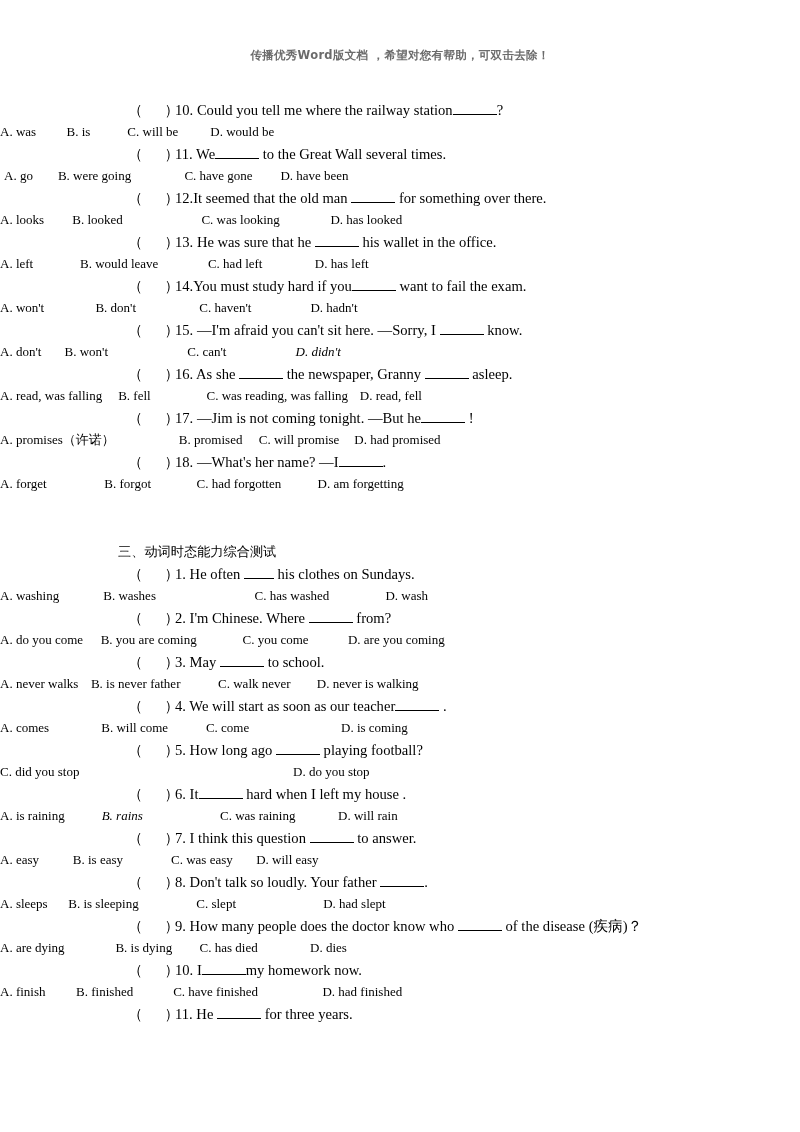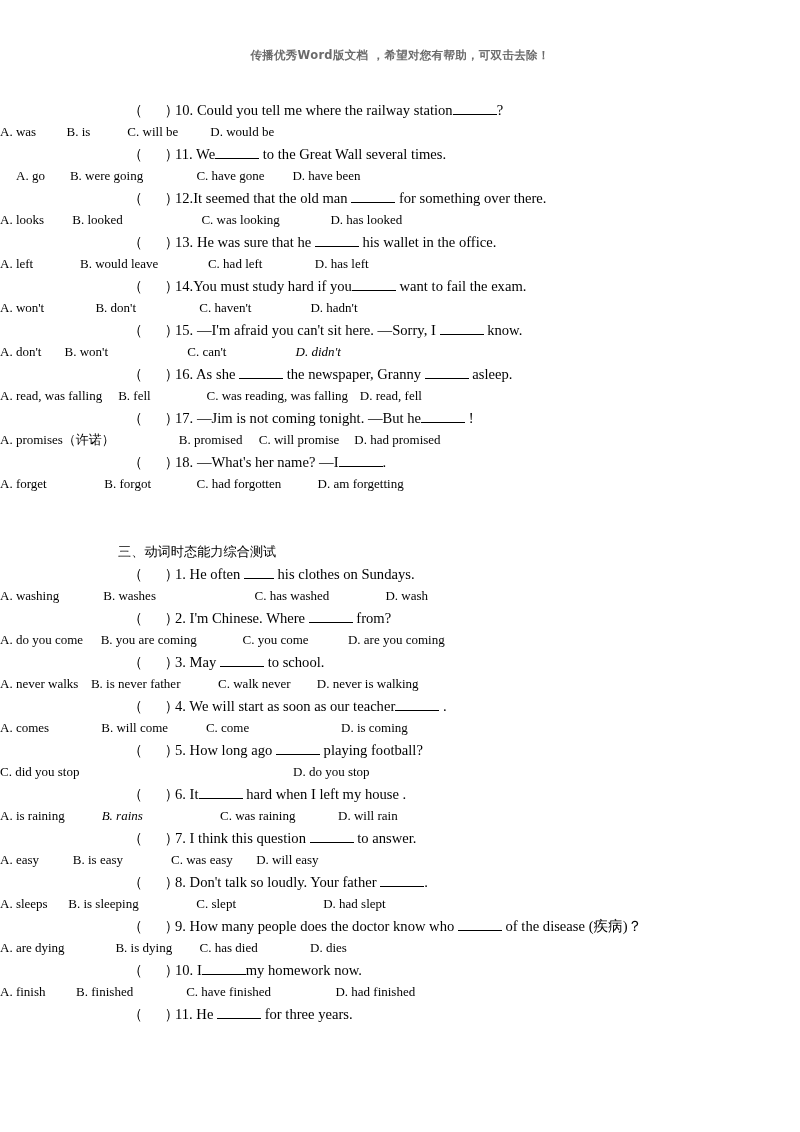--- a/index.html
+++ b/index.html
@@ -101,21 +101,21 @@
 
   <div class="watermark">传播优秀Word版文档 ，希望对您有帮助，可双击去除！</div>
 
   <div class="content" id="content-root">
       <div class="qblock">
         <div class="stem"><span class="paren"><span class="lp">（</span><span class="rp">）</span></span><span>10. Could you tell me where the railway station</span><span class="blank b-md"></span><span>?</span></div>
         <div class="opts"><span class="opt" style="margin-left: 0px;">A. was</span><span class="opt" style="margin-left: 30.4px;">B. is</span><span class="opt" style="margin-left: 37px;">C. will be</span><span class="opt" style="margin-left: 32px;">D. would be</span></div>
       </div>
       <div class="qblock">
         <div class="stem"><span class="paren"><span class="lp">（</span><span class="rp">）</span></span><span>11. We</span><span class="blank b-md"></span><span> to the Great Wall several times.</span></div>
-        <div class="opts"><span class="opt" style="margin-left: 16px;">A. go</span><span class="opt" style="margin-left: 25px;">B. were going</span><span class="opt" style="margin-left: 53.2px;">C. have gone</span><span class="opt" style="margin-left: 27.8px;">D. have been</span></div>
+        <div class="opts"><span class="opt" style="margin-left: 4px;">A. go</span><span class="opt" style="margin-left: 25px;">B. were going</span><span class="opt" style="margin-left: 53.2px;">C. have gone</span><span class="opt" style="margin-left: 27.8px;">D. have been</span></div>
       </div>
       <div class="qblock">
         <div class="stem"><span class="paren"><span class="lp">（</span><span class="rp">）</span></span><span>12.It seemed that the old man </span><span class="blank b-md"></span><span> for something over there.</span></div>
         <div class="opts"><span class="opt" style="margin-left: 0px;">A. looks</span><span class="opt" style="margin-left: 28.2px;">B. looked</span><span class="opt" style="margin-left: 78.6px;">C. was looking</span><span class="opt" style="margin-left: 50.6px;">D. has looked</span></div>
       </div>
       <div class="qblock">
         <div class="stem"><span class="paren"><span class="lp">（</span><span class="rp">）</span></span><span>13. He was sure that he </span><span class="blank b-md"></span><span> his wallet in the office.</span></div>
         <div class="opts"><span class="opt" style="margin-left: 0px;">A. left</span><span class="opt" style="margin-left: 46.8px;">B. would leave</span><span class="opt" style="margin-left: 49.6px;">C. had left</span><span class="opt" style="margin-left: 52.4px;">D. has left</span></div>
       </div>
       <div class="qblock">
@@ -171,20 +171,20 @@
       <div class="qblock">
         <div class="stem"><span class="paren"><span class="lp">（</span><span class="rp">）</span></span><span>8. Don't talk so loudly. Your father </span><span class="blank b-md"></span><span>.</span></div>
         <div class="opts"><span class="opt" style="margin-left: 0px;">A. sleeps</span><span class="opt" style="margin-left: 20.6px;">B. is sleeping</span><span class="opt" style="margin-left: 57.6px;">C. slept</span><span class="opt" style="margin-left: 87.2px;">D. had slept</span></div>
       </div>
       <div class="qblock">
         <div class="stem"><span class="paren"><span class="lp">（</span><span class="rp">）</span></span><span>9. How many people does the doctor know who </span><span class="blank b-md"></span><span> of the disease (疾病)？</span></div>
         <div class="opts"><span class="opt" style="margin-left: 0px;">A. are dying</span><span class="opt" style="margin-left: 50.8px;">B. is dying</span><span class="opt" style="margin-left: 27.4px;">C. has died</span><span class="opt" style="margin-left: 52.4px;">D. dies</span></div>
       </div>
       <div class="qblock">
         <div class="stem"><span class="paren"><span class="lp">（</span><span class="rp">）</span></span><span>10. I</span><span class="blank b-md"></span><span>my homework now.</span></div>
-        <div class="opts"><span class="opt" style="margin-left: 0px;">A. finish</span><span class="opt" style="margin-left: 30.6px;">B. finished</span><span class="opt" style="margin-left: 53px;">C. have finished</span><span class="opt" style="margin-left: 64.4px;">D. had finished</span></div>
+        <div class="opts"><span class="opt" style="margin-left: 0px;">A. finish</span><span class="opt" style="margin-left: 30.6px;">B. finished</span><span class="opt" style="margin-left: 40px;">C. have finished</span><span class="opt" style="margin-left: 64.4px;">D. had finished</span></div>
       </div>
       <div class="qblock">
         <div class="stem"><span class="paren"><span class="lp">（</span><span class="rp">）</span></span><span>11. He </span><span class="blank b-md"></span><span> for three years.</span></div>
       </div>
     </div>
 
 </div>
 
 </body></html>

